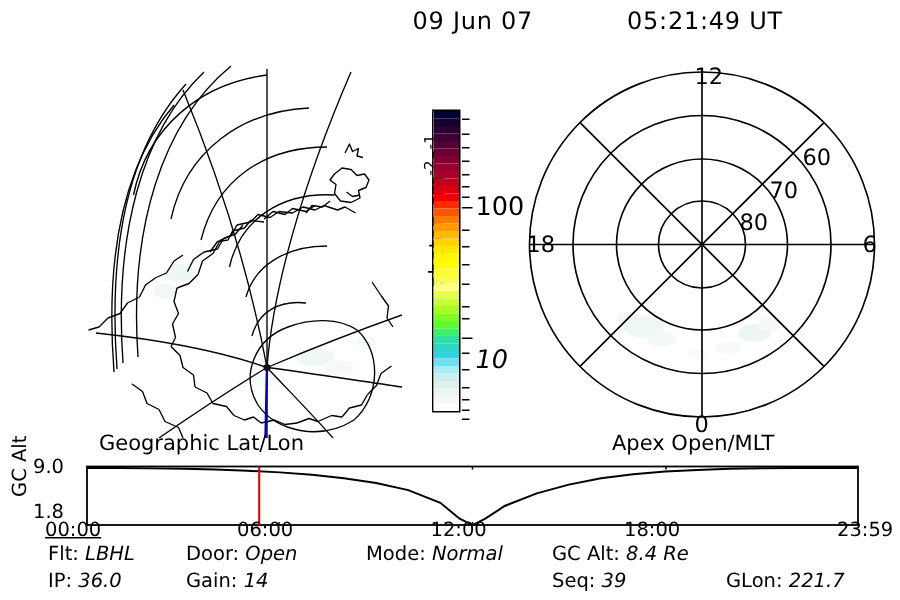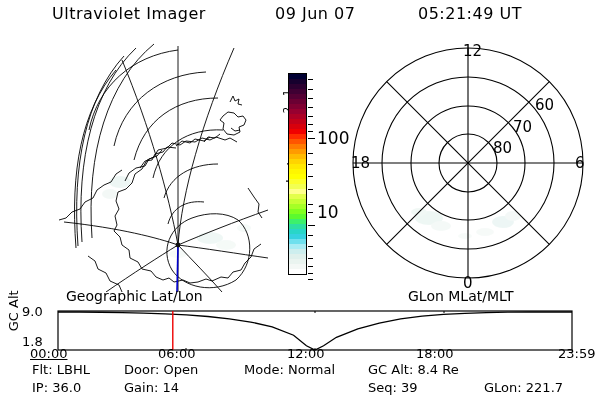--- a/index.html
+++ b/index.html
@@ -47,27 +47,26 @@
     font-size:13px;text-align:center;white-space:nowrap;line-height:1.05;
   }
   .ytick-lab{position:absolute;left:22px;font-size:13px;white-space:nowrap;}
   .xtick-lab{position:absolute;top:58px;font-size:13px;white-space:nowrap;}
   
   #status{left:0;top:362px;width:600px;height:38px;}
   #status .srow{position:absolute;left:0;width:600px;height:17px;}
   #status .cell{position:absolute;font-size:13px;white-space:nowrap;}
   #status .c0{left:32px;} #status .c1{left:124px;} #status .c2{left:244px;}
   #status .c3{left:368px;} #status .c4{left:484px;}
-  #status .v-ind{display:inline-block;}
+  #status .v-ind{display:inline-block;font-style:italic;}
 </style>
 </head>
 <body>
 
 <div id="header" class="abs">
-  <div class="h" id="title-text">Ultraviolet Imager</div>
   <div class="h" id="date-text">09 Jun 07</div>
   <div class="h" id="time-text">05:21:49 UT</div>
 </div>
 
 <div id="geo-panel" class="abs">
   <svg width="210" height="250" viewBox="0 0 210 250">
     <defs>
       <clipPath id="geoclip">
           <rect x="0" y="0" width="210" height="250"></rect>
         </clipPath>
@@ -218,21 +217,21 @@
       <div class="cb-tick" style="top: 175px;"></div>
       <div class="cb-tick" style="top: 186px;"></div>
       <div class="cb-tick" style="top: 198px;"></div>
       <div class="cb-tick" style="top: 206px;"></div>
       <div class="cb-tick" style="top: 213px;"></div>
       <div class="cb-tick" style="top: 219px;"></div>
       <div class="cb-tick major" style="top: 78px;"></div>
       <div class="cb-tick major" style="top: 165px;"></div>
     </div>
   <div class="cb-lab" id="cb-lab-100" style="top:70px;">100</div>
-  <div class="cb-lab" id="cb-lab-10" style="top:144px;">10</div>
+  <div class="cb-lab" id="cb-lab-10" style="top:172px;font-style:italic;">10</div>
 </div>
 
 <div id="polar-panel" class="abs">
   <svg width="250" height="250" viewBox="0 0 250 250">
 
     <g opacity="0.6">
       <ellipse cx="84" cy="178" rx="14" ry="7" fill="#e4f2ee"></ellipse>
       <ellipse cx="96" cy="186" rx="10" ry="5" fill="#eef6f2"></ellipse>
       <ellipse cx="74" cy="172" rx="8" ry="4" fill="#e9f4f0"></ellipse>
       <ellipse cx="158" cy="182" rx="11" ry="6" fill="#e2f1ef"></ellipse>
@@ -261,21 +260,21 @@
     <text x="118" y="248" font-size="15" font-family="DejaVu Sans, sans-serif" fill="#000">0</text>
 
     <text x="190" y="70" font-size="15" font-family="DejaVu Sans, sans-serif" fill="#000">60</text>
     <text x="168" y="92" font-size="15" font-family="DejaVu Sans, sans-serif" fill="#000">70</text>
     <text x="148" y="113" font-size="15" font-family="DejaVu Sans, sans-serif" fill="#000">80</text>
   </svg>
 </div>
 
 <div id="orbit-wrap" class="abs">
   <div id="orbit-caption-geo">Geographic Lat/Lon</div>
-  <div id="orbit-caption-apex">GLon MLat/MLT</div>
+  <div id="orbit-caption-apex">Apex Open/MLT</div>
 
   <div id="ylabel-gcalt">
     <span>GC</span>
     <span>Alt</span>
   </div>
 
   <div class="ytick-lab" style="top:16px;">9.0</div>
   <div class="ytick-lab" style="top:46px;">1.8</div>
 
   <svg id="orbit-svg" style="position:absolute;left:0;top:0;" width="600" height="68" viewBox="0 0 600 68">

